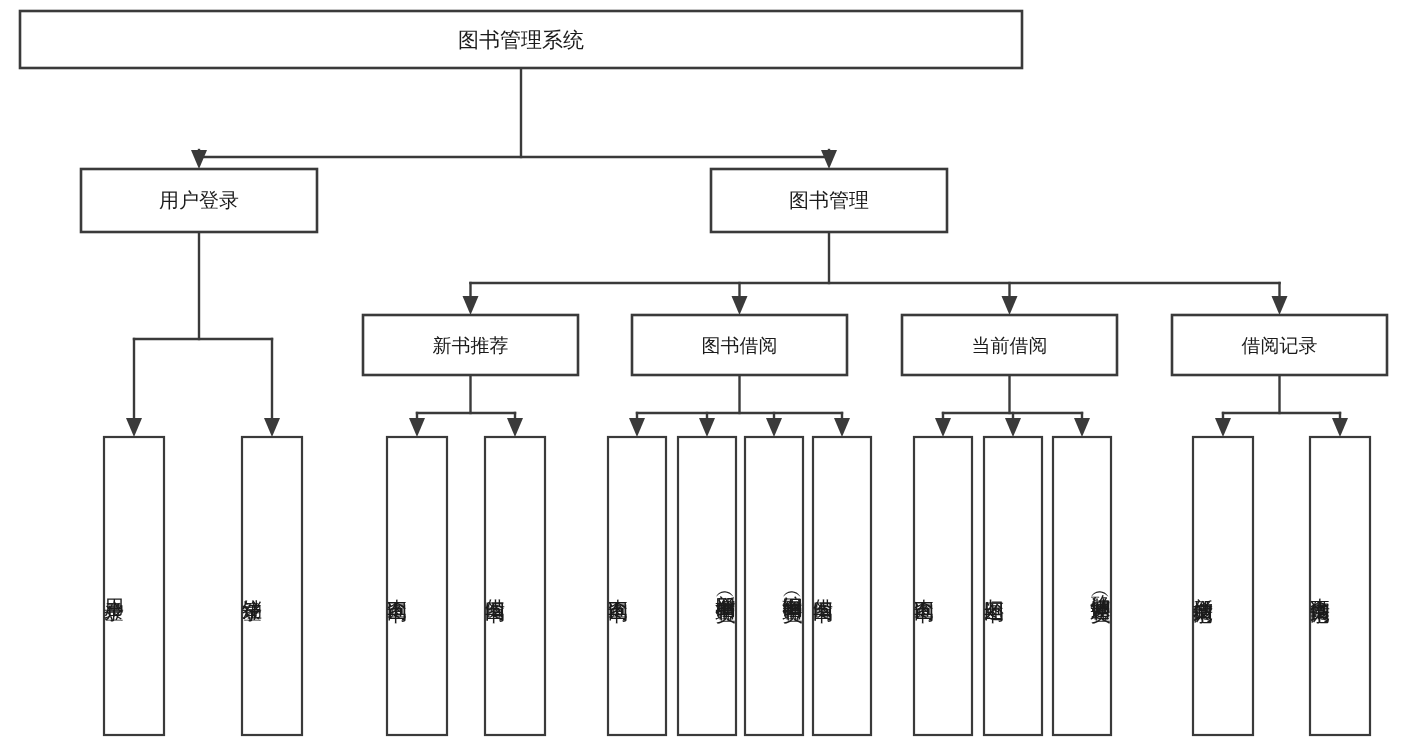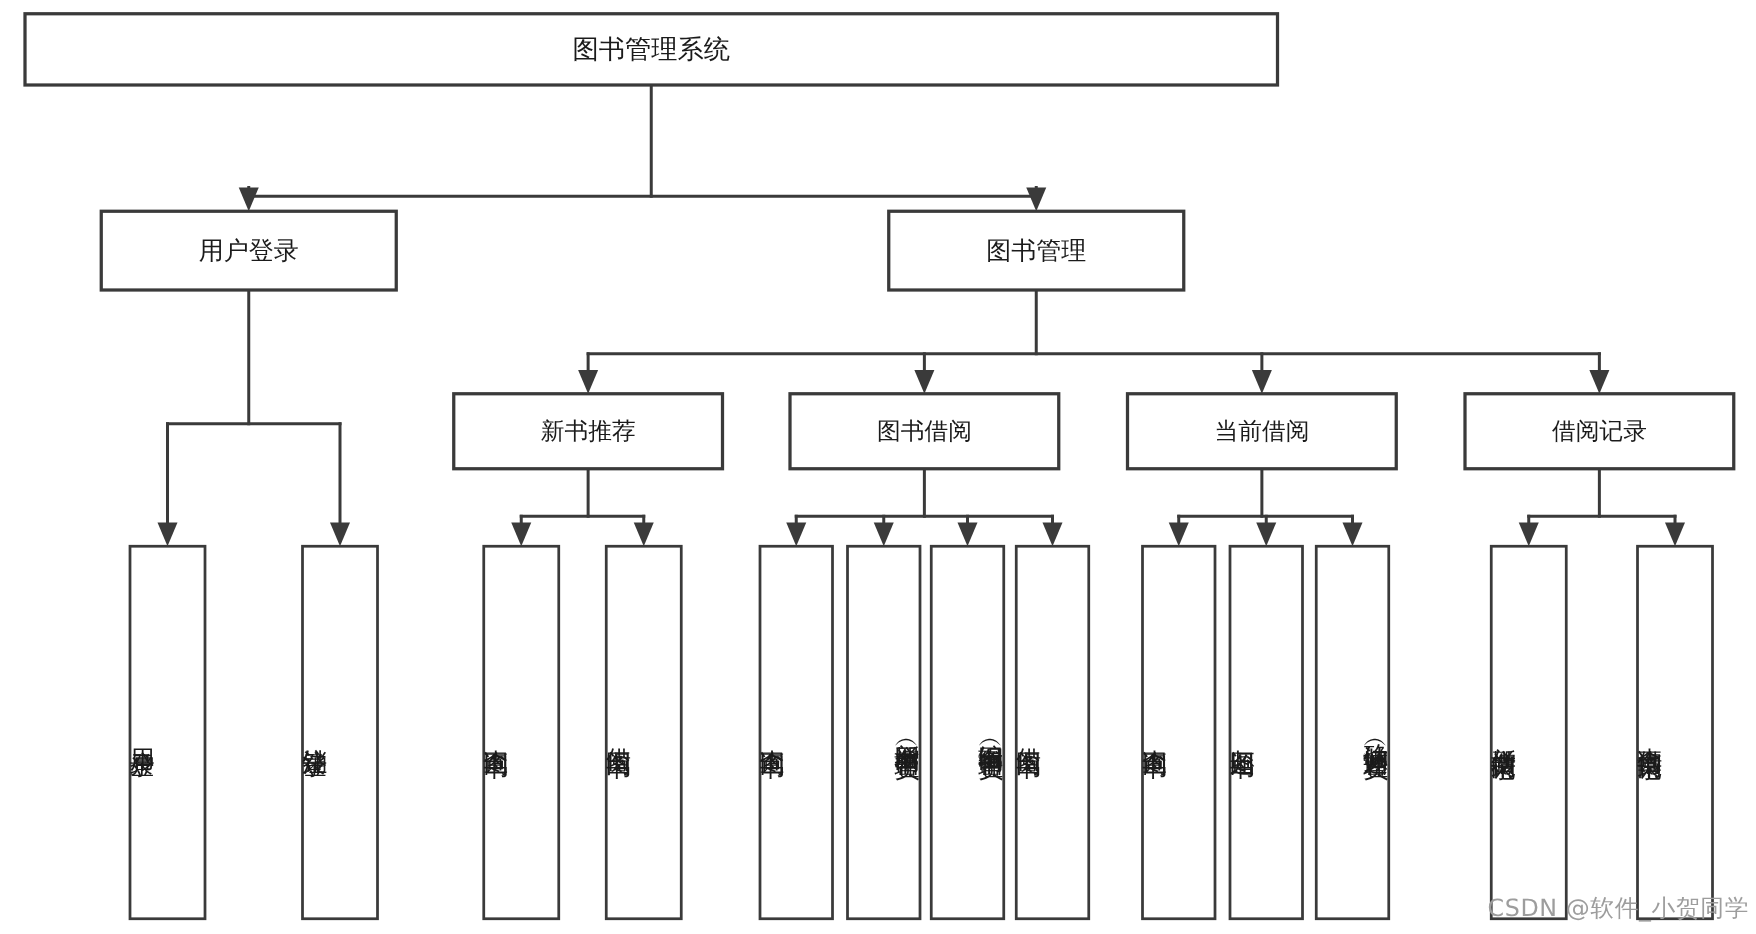--- a/index.html
+++ b/index.html
@@ -189,14 +189,13 @@
       <div class="vlabel align-top" style="left: 678px; top: 445px; width: 58px; height: 282px;">新增图书（管理员）</div>
       <div class="vlabel align-top" style="left: 745px; top: 445px; width: 58px; height: 282px;">编辑图书（管理员）</div>
       <div class="vlabel align-bottom" style="left: 813px; top: 445px; width: 58px; height: 282px;">借阅图书</div>
       <div class="vlabel align-bottom" style="left: 914px; top: 445px; width: 58px; height: 282px;">查询图书</div>
       <div class="vlabel align-bottom" style="left: 984px; top: 445px; width: 58px; height: 282px;">归还图书</div>
       <div class="vlabel align-top" style="left: 1053px; top: 445px; width: 58px; height: 282px;">确认归还（管理员）</div>
       <div class="vlabel align-bottom" style="left: 1193px; top: 445px; width: 60px; height: 282px;">新增借阅记录</div>
       <div class="vlabel align-bottom" style="left: 1310px; top: 445px; width: 60px; height: 282px;">查询借阅记录</div>
     </div>
 
-  <div class="watermark" style="left: 1190px; top: 714px;">CSDN @软件_小贺同学</div>
 </div>
 
 </body></html>

